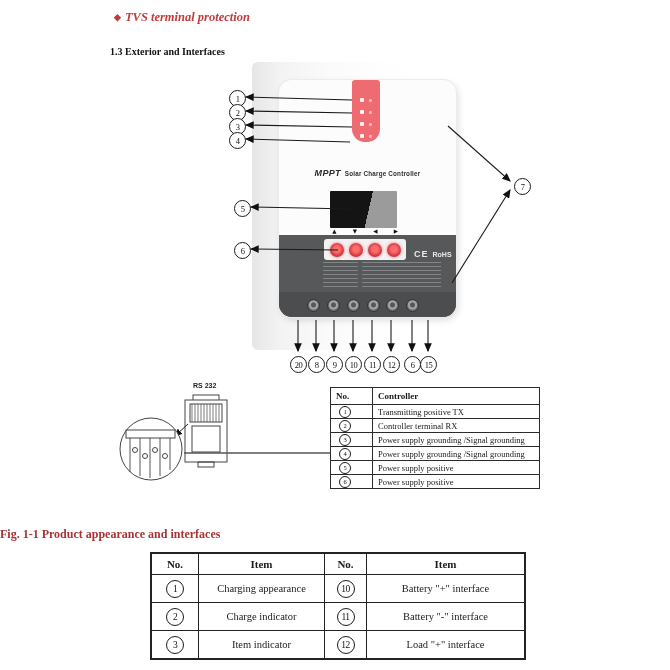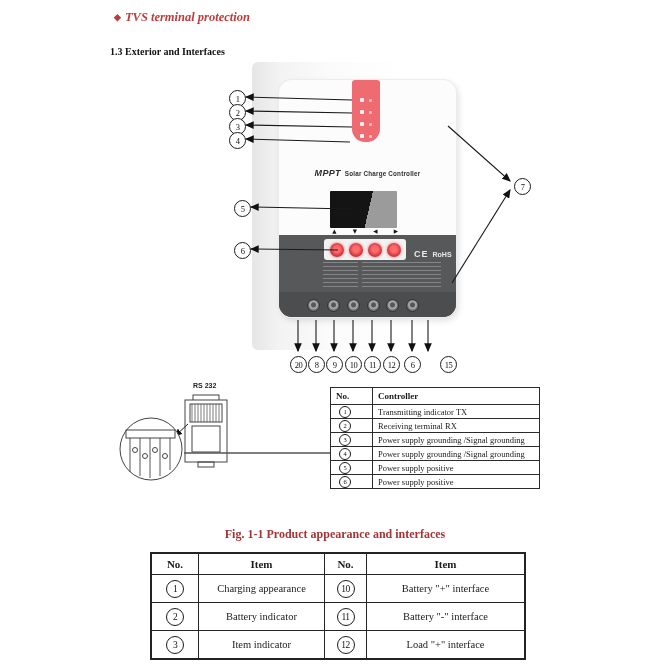--- a/index.html
+++ b/index.html
@@ -58,21 +58,21 @@
   .rs232-label{left:193px;top:382px;font-family:"Liberation Sans",sans-serif;font-size:7px;font-weight:bold;color:#222;}
 
   
   .rs232-table{left:330px;top:387px;width:210px;border-collapse:collapse;table-layout:fixed;}
   .rs232-table th,.rs232-table td{border:1px solid #2b2b2b;padding:0 0 0 5px;text-align:left;vertical-align:middle;}
   .rs232-table th{height:16px;font-size:9px;font-weight:bold;}
   .rs232-table td{height:13px;font-size:8.5px;}
   .rs232-table .c1{width:36px;}
 
   
-  .fig-caption{left:0;top:527px;width:670px;text-align:center;font-size:12px;font-weight:bold;color:#a63437;}
+  .fig-caption{left:0;top:527px;width:670px;text-align:left;font-size:12px;font-weight:bold;color:#a63437;}
 
   
   .items-table{left:150px;top:552px;width:371px;border-collapse:collapse;table-layout:fixed;}
   .items-table th,.items-table td{border:1px solid #232323;text-align:center;vertical-align:middle;padding:0;}
   .items-table{border:2px solid #232323;}
   .items-table th{height:20px;font-size:11px;font-weight:bold;}
   .items-table td{height:27px;font-size:10.5px;}
   .items-table .c1{width:46px;} .items-table .c2{width:125px;}
   .items-table .c3{width:41px;} .items-table .c4{width:157px;}
 
@@ -190,37 +190,37 @@
 <span class="abs circ co" style="left:234px;top:200px">5</span>
 <span class="abs circ co" style="left:234px;top:242px">6</span>
 <span class="abs circ co" style="left:514px;top:178px">7</span>
 <span class="abs circ co" style="left:290px;top:356px">20</span>
 <span class="abs circ co" style="left:308px;top:356px">8</span>
 <span class="abs circ co" style="left:326px;top:356px">9</span>
 <span class="abs circ co" style="left:345px;top:356px">10</span>
 <span class="abs circ co" style="left:364px;top:356px">11</span>
 <span class="abs circ co" style="left:383px;top:356px">12</span>
 <span class="abs circ co" style="left:404px;top:356px">6</span>
-<span class="abs circ co" style="left:440px;top:356px">15</span>
+<span class="abs circ co" style="left:420px;top:356px">15</span>
 
 <div class="abs rs232-label">RS 232</div>
 
 <table class="abs rs232-table">
   <tbody>
       <tr>
     <th class="c1">No.</th>
     <th>Controller</th>
   </tr>
   <tr>
     <td class="c1"><span class="circ tbl-circ-s">1</span></td>
-    <td>Transmitting indicator TX</td>
+    <td>Transmitting positive TX</td>
   </tr>
   <tr>
     <td class="c1"><span class="circ tbl-circ-s">2</span></td>
-    <td>Receiving terminal RX</td>
+    <td>Controller terminal RX</td>
   </tr>
   <tr>
     <td class="c1"><span class="circ tbl-circ-s">3</span></td>
     <td>Power supply grounding /Signal grounding</td>
   </tr>
   <tr>
     <td class="c1"><span class="circ tbl-circ-s">4</span></td>
     <td>Power supply grounding /Signal grounding</td>
   </tr>
   <tr>
@@ -245,21 +245,21 @@
     <th class="c4">Item</th>
   </tr>
   <tr>
     <td class="c1"><span class="circ tbl-circ">1</span></td>
     <td class="c2">Charging appearance</td>
     <td class="c3"><span class="circ tbl-circ">10</span></td>
     <td class="c4">Battery "+" interface</td>
   </tr>
   <tr>
     <td class="c1"><span class="circ tbl-circ">2</span></td>
-    <td class="c2">Battery indicator</td>
+    <td class="c2">Charge indicator</td>
     <td class="c3"><span class="circ tbl-circ">11</span></td>
     <td class="c4">Battery "-" interface</td>
   </tr>
   <tr>
     <td class="c1"><span class="circ tbl-circ">3</span></td>
     <td class="c2">Item indicator</td>
     <td class="c3"><span class="circ tbl-circ">12</span></td>
     <td class="c4">Load "+" interface</td>
   </tr>
 </tbody>

